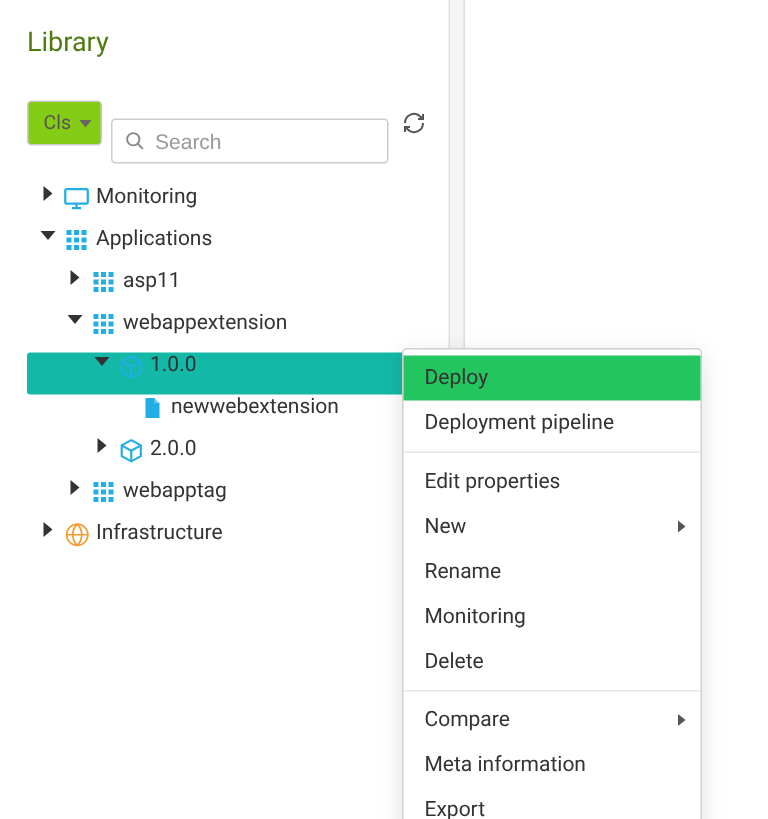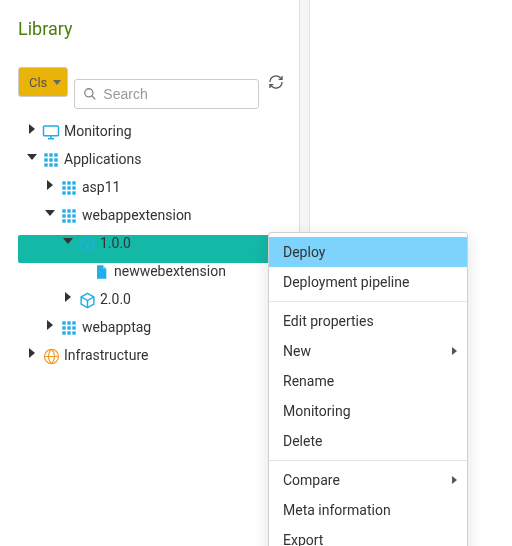--- a/index.html
+++ b/index.html
@@ -35,21 +35,21 @@
   .filter-select {
     display: flex;
     align-items: center;
     border: 1px solid #ccc;
     border-radius: 3px;
     height: 30px;
     padding: 0 6px 0 10px;
     gap: 6px;
     font-size: 13px;
     color: #555;
-    background: #eab308;
+    background: #84cc16;
   }
   .filter-select .caret {
     width: 0; height: 0;
     border-left: 4px solid transparent;
     border-right: 4px solid transparent;
     border-top: 5px solid #666;
   }
   .search-box {
     display: flex;
     align-items: center;
@@ -150,21 +150,21 @@
     height: 30px;
     display: flex;
     align-items: center;
     padding: 0 14px;
     font-size: 14px;
     color: #333;
     cursor: pointer;
     position: relative;
   }
   .menu-item.hover {
-    background: #7dd3fc;
+    background: #22c55e;
   }
   .menu-sep {
     height: 1px;
     background: #e4e4e4;
     margin: 4px 0;
   }
   .submenu-caret {
     position: absolute;
     right: 10px;
     width: 0; height: 0;

